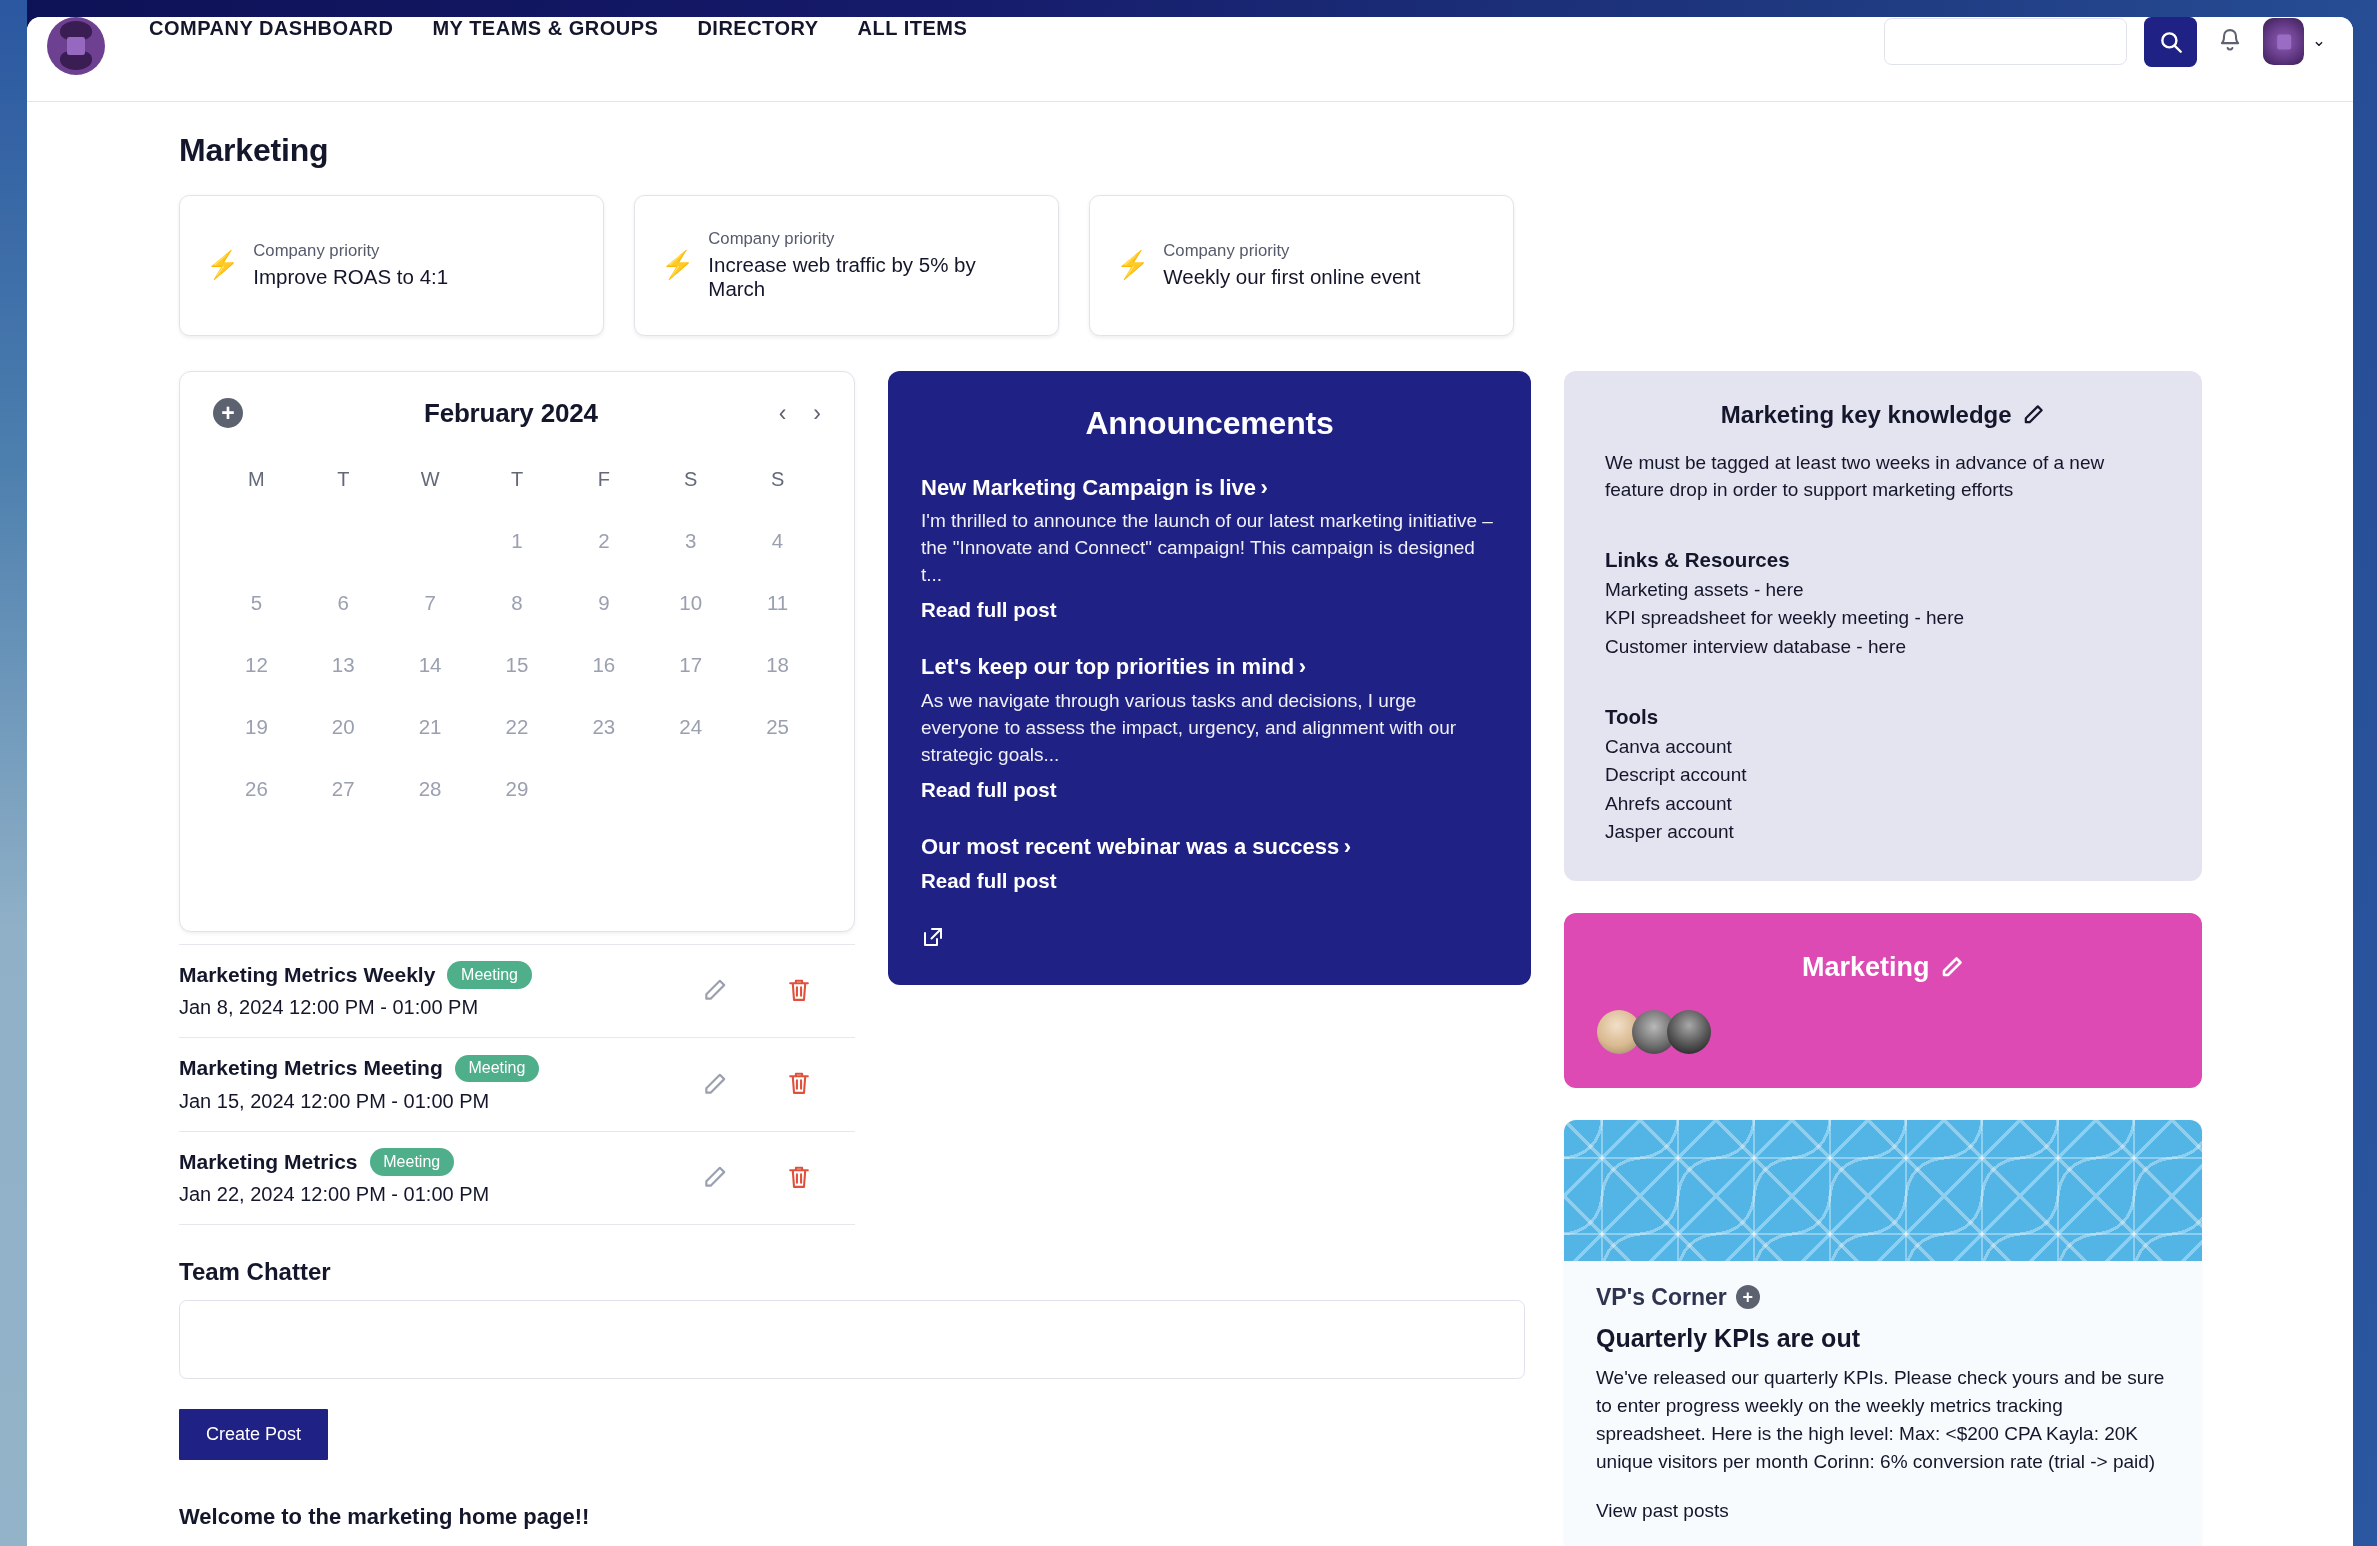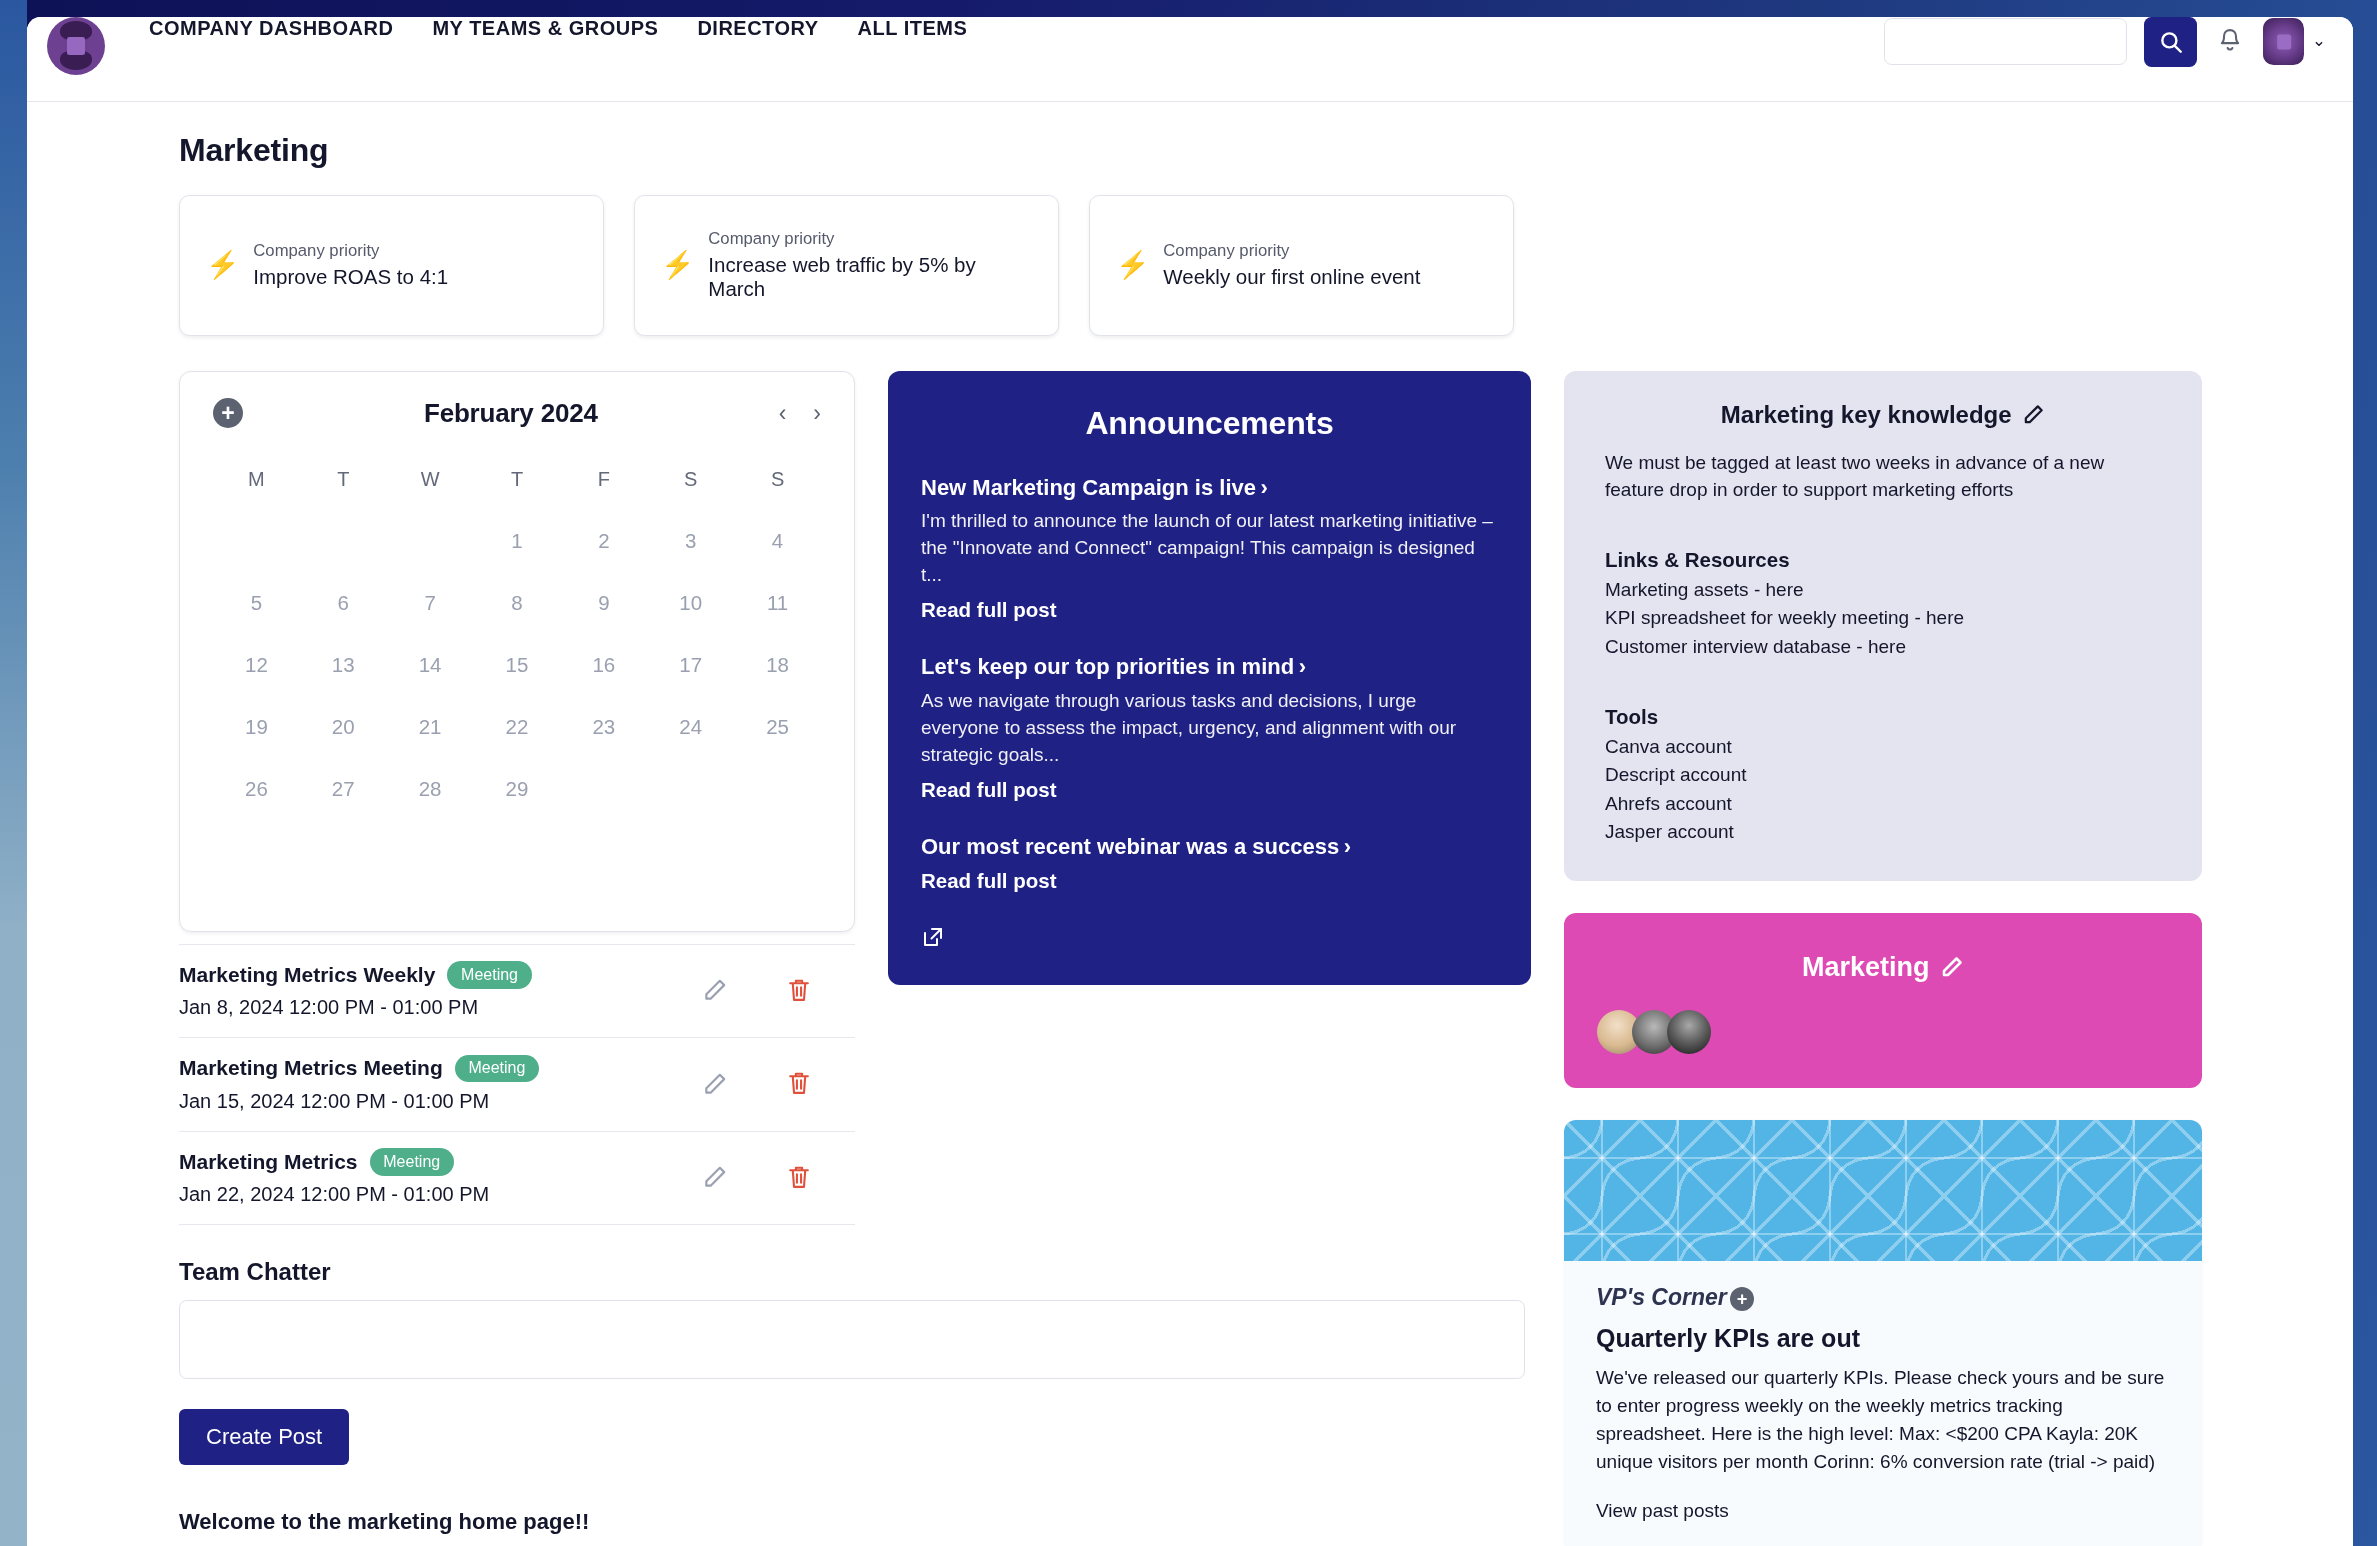--- a/index.html
+++ b/index.html
@@ -143,22 +143,22 @@
   .icon-btn { cursor:pointer; display:flex; align-items:center; justify-content:center; }
 
   
   .chatter-title { font-size:24px; font-weight:800; color:#14172b; margin: 33px 0 13.7px 0; }
   .chatter-box {
     width: 1346px; height: 79px; border:1.1px solid #dfe2ea; border-radius:7.6px;
     background:#fff; resize:none; padding:12px 13.7px; font-size:17.5px;
     font-family:"Liberation Sans", sans-serif; outline:none; color:#14172b;
   }
   .create-post {
-    margin-top: 27px; background:#1f2185; color:#fff; border:none; border-radius:6px;
-    font-size:22px; font-weight:500; padding: 15px 27px; cursor:pointer;
+    margin-top: 27px; background:#1f2185; color:#fff; border:none; border-radius:1px;
+    font-size:18px; font-weight:500; padding: 15px 27px; cursor:pointer;
     font-family:"Liberation Sans", sans-serif;
     text-align:center;
   }
   .post-title { font-size:22px; font-weight:600; color:#14172b; margin-top:44px; }
 
   
   .announce {
     width: 643px; background:#1f2185; border-radius:12px; color:#fff;
     padding: 34px 33px 33px 33px;
   }
@@ -209,21 +209,21 @@
       radial-gradient(circle at 76px 76px, transparent 36px, rgba(255,255,255,.34) 36px, rgba(255,255,255,.34) 39px, transparent 39px),
       linear-gradient(45deg, transparent 48.5%, rgba(255,255,255,.34) 48.5%, rgba(255,255,255,.34) 51.5%, transparent 51.5%),
       linear-gradient(-45deg, transparent 48.5%, rgba(255,255,255,.34) 48.5%, rgba(255,255,255,.34) 51.5%, transparent 51.5%),
       linear-gradient(0deg, transparent 48.5%, rgba(255,255,255,.34) 48.5%, rgba(255,255,255,.34) 51.5%, transparent 51.5%),
       linear-gradient(90deg, transparent 48.5%, rgba(255,255,255,.34) 48.5%, rgba(255,255,255,.34) 51.5%, transparent 51.5%);
     background-size: 76px 76px;
   }
   .vp-body { padding: 23px 32px 30px 32px; }
   .vp-corner {
     font-size:23px; font-weight:800; color:#2e3350;
-    display:flex; align-items:flex-end; gap:3px;font-style:italic;
+    display:flex; align-items:center; gap:9px;
   }
   .plus-circle {
     width:24px; height:24px; border-radius:50%; background:#5d6270; color:#fff;
     display:flex; align-items:center; justify-content:center; font-size:18px;
     line-height:1; font-weight:700; cursor:pointer;
   }
   .vp-h { font-size:25px; font-weight:800; color:#14172b; margin-top:13.7px; }
   .vp-b { font-size:19px; line-height:1.48; color:#14172b; margin-top:10.6px; }
   .vp-link { font-size:19px; color:#14172b; margin-top:24px; cursor:pointer; }
 

